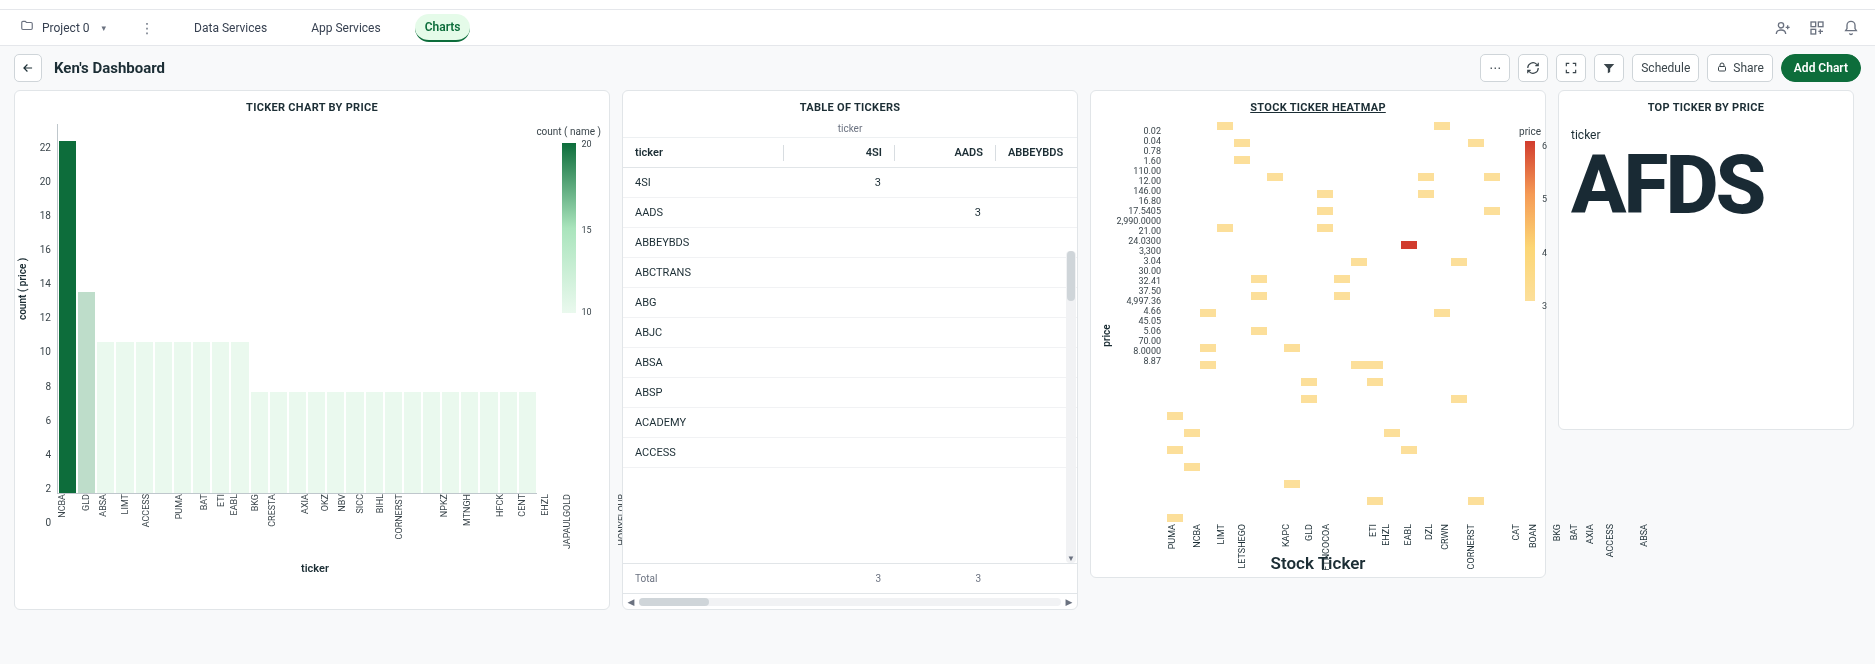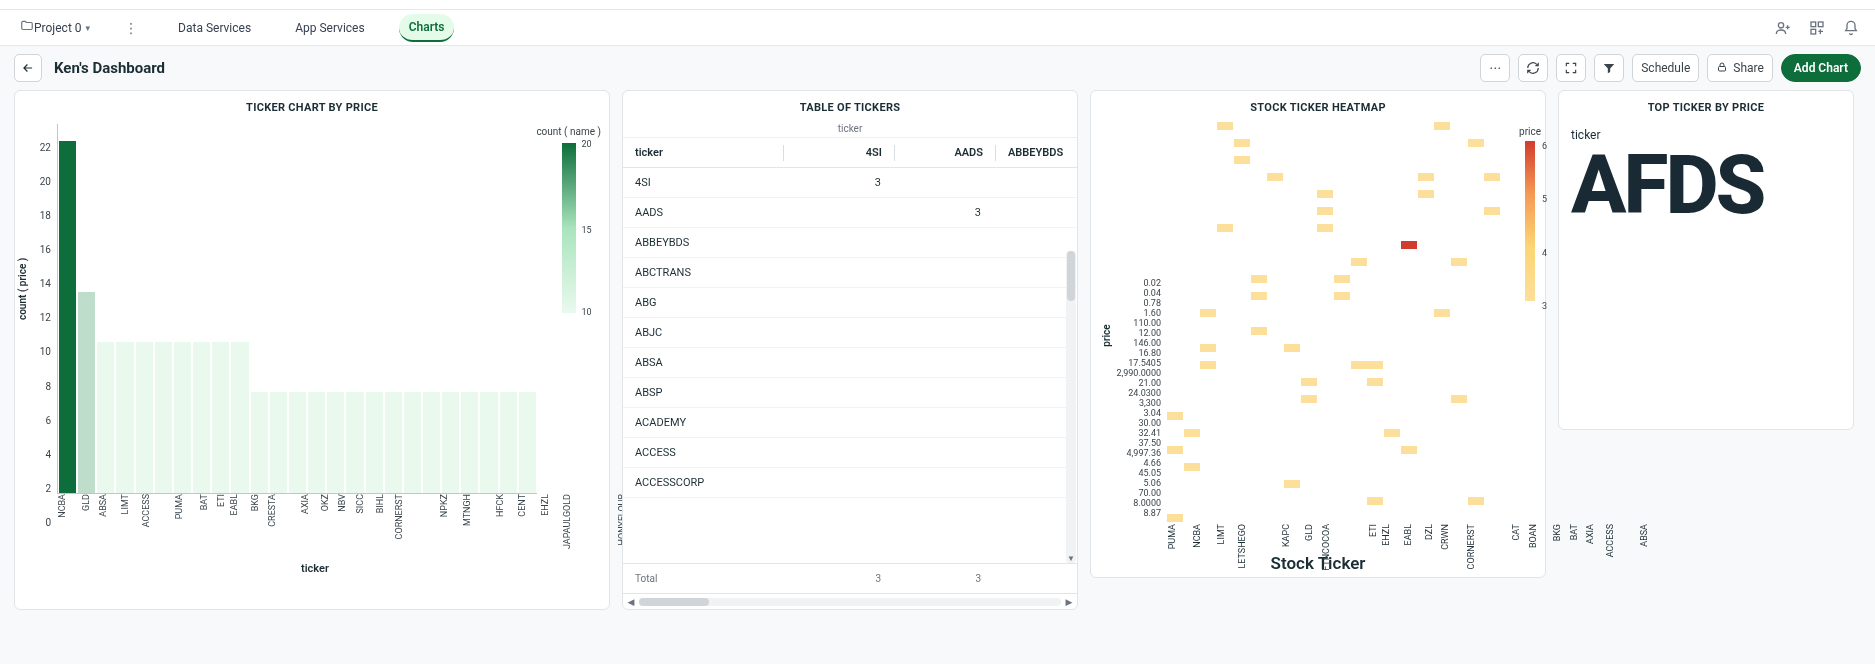--- a/index.html
+++ b/index.html
@@ -1,21 +1,21 @@
 <!DOCTYPE html>
 <html><head>
 <meta charset="utf-8">
 <style>
   * { box-sizing: border-box; margin: 0; padding: 0; font-family: -apple-system, BlinkMacSystemFont, "Segoe UI", Roboto, Helvetica, Arial, sans-serif; }
   body { width: 1875px; height: 664px; background: #f8f9fa; color: #1c2e35; font-size: 12px; overflow: hidden; }
 
   
   .top-strip { height: 10px; background: #fff; border-bottom: 1px solid #e5e7eb; }
   .nav-row { display: flex; align-items: center; height: 36px; background: #fff; border-bottom: 1px solid #e5e7eb; padding: 0 16px; gap: 24px; }
-  .proj { display: flex; align-items: center; gap: 0; color: #374151; padding: 0 4px; }
+  .proj { display: flex; align-items: center; gap: 8px; color: #374151; padding: 0 4px; }
   .caret { font-size: 9px; color: #6b7280; margin-left: 4px; }
   .kebab { color: #6b7280; font-size: 14px; padding: 0 6px; cursor: pointer; }
   .nav-link { color: #374151; font-size: 12px; padding: 6px 10px; border-radius: 14px; cursor: pointer; }
   .nav-link.active { background: #e5fbe9; color: #0d6d3b; font-weight: 600; border-bottom: 2px solid #0d6d3b; }
   .nav-right { margin-left: auto; display: flex; gap: 18px; color: #6b7280; align-items: center; }
   .nav-icon { width: 16px; height: 16px; display: inline-flex; align-items: center; justify-content: center; cursor: pointer; color: #6b7280; }
 
   
   .dash-row { display: flex; align-items: center; height: 44px; padding: 0 14px; background: #f8f9fa; gap: 12px; }
   .back-btn { width: 28px; height: 28px; border: 1px solid #cfd5d9; border-radius: 5px; display: flex; align-items: center; justify-content: center; background: #fff; cursor: pointer; }
@@ -25,21 +25,21 @@
   .icon-btn.sq { width: 30px; padding: 0; }
   .primary-btn { height: 28px; padding: 0 12px; border-radius: 14px; background: #0d6d3b; color: #fff; border: 1px solid #0d6d3b; cursor: pointer; font-weight: 600; display: flex; align-items: center; }
 
   
   .board { display: flex; gap: 12px; padding: 0 14px 14px 14px; }
   .card { background: #fff; border: 1px solid #e1e5e8; border-radius: 6px; display: flex; flex-direction: column; }
   .card-title { text-align: center; padding: 10px 8px 6px 8px; font-size: 11px; font-weight: 700; letter-spacing: .3px; }
 
   .card-a { width: 596px; height: 520px; }
   .card-b { width: 456px; height: 520px; }
-  .card-c { width: 456px; height: 488px; }
+  .card-c { width: 456px; height: 488px; text-decoration: underline; }
   .card-d { width: 296px; height: 340px; }
 
   
   .chartA { flex: 1; position: relative; padding: 4px 10px 6px 38px; }
   .plotA { position: relative; width: 480px; height: 370px; border-left: 1px solid #bfc7cc; border-bottom: 1px solid #bfc7cc; margin-left: 4px; }
   .yAxisA { position: absolute; left: 18px; top: 4px; height: 386px; display: flex; flex-direction: column; justify-content: space-between; text-align: right; font-size: 10px; color: #3a454b; margin-top: 18px; }
   .yAxisA span { width: 18px; }
   .yLabelA { position: absolute; left: 2px; top: 200px; transform: rotate(-90deg); transform-origin: left top; font-size: 10px; font-weight: 600; }
   .barsA { position: absolute; inset: 0; display: flex; align-items: flex-end; }
   .barA { flex: 1 1 0; margin: 0 1px 0 1px; background: #15803d; }
@@ -69,21 +69,21 @@
   .vscroll .thumb { position: absolute; top: 0; left: 1px; width: 8px; height: 50px; background: #cfd5d9; border-radius: 4px; }
   .hscroll { display: flex; align-items: center; height: 16px; border-top: 1px solid #e1e5e8; }
   .h-arrow { width: 16px; text-align: center; color: #6b7280; font-size: 9px; cursor: pointer; }
   .h-track { flex: 1; height: 8px; background: #f1f2f4; border-radius: 4px; position: relative; }
   .h-thumb { position: absolute; left: 0; top: 0; width: 70px; height: 8px; background: #cfd5d9; border-radius: 4px; }
   .pos-rel { position: relative; }
 
   
   .chartC { flex: 1; position: relative; }
   .plotC { position: absolute; left: 76px; right: 46px; top: 6px; height: 392px; }
-  .yAxisC { position: absolute; left: 0; top: 6px; width: 74px; height: 392px; display: flex; flex-direction: column; justify-content: flex-end; text-align: right; font-size: 9px; color: #3a454b; }
+  .yAxisC { position: absolute; left: 0; top: 6px; width: 74px; height: 392px; display: flex; flex-direction: column; justify-content: flex-start; text-align: right; font-size: 9px; color: #3a454b; }
   .yAxisC span { padding-right: 4px; }
   .yLabelC { position: absolute; left: 4px; top: 210px; transform: rotate(-90deg); font-size: 10px; font-weight: 600; }
   .hm-cell { position: absolute; width: 16px; height: 8px; background: #fcdf9a; }
   .hm-hot { background: #d13c2e !important; }
   .xAxisC { position: absolute; left: 76px; right: 46px; top: 404px; display: flex; }
   .xtC { flex: 1 1 0; text-align: center; font-size: 9px; }
   .xtC span { display: inline-block; transform: rotate(-90deg) translateX(-100%); transform-origin: top left; white-space: nowrap; }
   .xLabelC { position: absolute; left: 0; right: 0; bottom: 4px; text-align: center; font-size: 17px; font-weight: 600; }
   .legendC { position: absolute; right: 4px; top: 6px; font-size: 10px; text-align: center; color: #3a454b; }
   .legGradC { width: 10px; height: 160px; background: linear-gradient(to bottom, #d13c2e, #f59a55, #fcd675, #fcdf9a); margin: 4px auto 0 auto; position: relative; }
@@ -328,26 +328,20 @@
             <div class="tc tc3"></div>
           </div>
           <div class="tbl-row">
             <div class="tc tc0">ACADEMY</div>
             <div class="tc tc1"></div>
             <div class="tc tc2"></div>
             <div class="tc tc3"></div>
           </div>
           <div class="tbl-row">
             <div class="tc tc0">ACCESS</div>
-            <div class="tc tc1"></div>
-            <div class="tc tc2"></div>
-            <div class="tc tc3"></div>
-          </div>
-          <div class="tbl-row">
-            <div class="tc tc0">ACCESSCORP</div>
             <div class="tc tc1"></div>
             <div class="tc tc2"></div>
             <div class="tc tc3"></div>
           </div>
         </div>
       <div class="tbl-foot" id="tblFoot">
           <div class="tc tc0">Total</div>
           <div class="tc tc1">3</div>
           <div class="tc tc2">3</div>
           <div class="tc tc3"></div>

